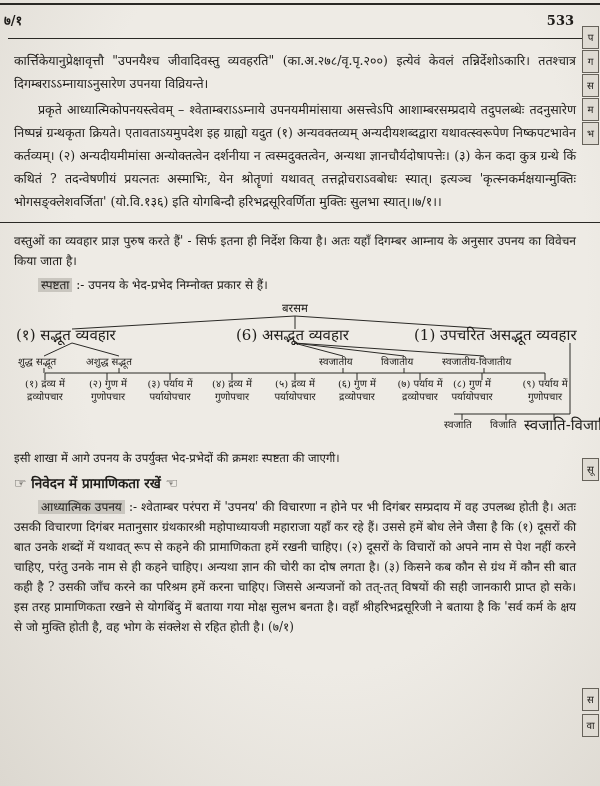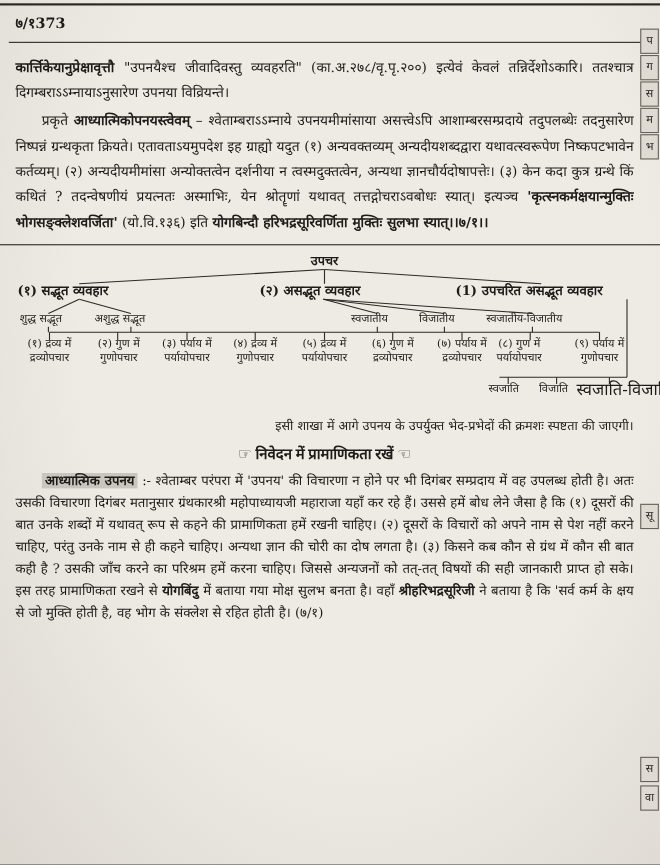--- a/index.html
+++ b/index.html
@@ -1,53 +1,53 @@
 <!DOCTYPE html>
 <html><head>
 <meta charset="utf-8">
 <style>
   html,body{margin:0;padding:0;background:#6f6c66;}
   .page{position:relative;width:600px;height:786px;margin:0 auto;overflow:hidden;
         background:radial-gradient(ellipse at 55% 35%, #eeebe5 55%, #dcd8d0 100%);
         font-family:"DejaVu Serif","Liberation Serif",serif;color:#1d1b18;}
   .top-rule{position:absolute;top:3px;left:0;width:100%;height:2px;background:#2a2925;}
-  .header{position:absolute;top:11px;left:14px;right:26px;display:flex;
+  .header{position:absolute;top:11px;left:4px;right:26px;display:flex;justify-content:space-between;
           align-items:baseline;font-weight:bold;font-size:13px;}
   .htitle{font-size:14.5px;letter-spacing:.5px;}
   .orn{font-size:11px;font-weight:normal;}
   .hrule{position:absolute;top:38px;left:8px;right:16px;height:1px;background:#2a2925;}
   .content{position:absolute;top:46px;left:14px;width:562px;}
   p{margin:0;}
   .s-para{font-size:12.5px;line-height:23px;text-align:justify;margin-top:3px;}
   .indent{text-indent:24px;}
   .divider{height:1px;background:#2a2925;margin:9px -24px 8px -14px;}
   .h-para{font-size:12px;line-height:20px;text-align:justify;}
   .hl{background:#c9c6bf;padding:0 3px;}
-  .b{font-weight:bold;}
+  .b{font-weight:normal;}
   .spashtata-line{margin-top:4px;}
   .diagram{position:relative;height:140px;margin-top:7px;font-size:10px;line-height:12.5px;}
   .dg{position:absolute;white-space:nowrap;}
-  .bold105{font-weight:bold;font-size:12px;}
+  .bold105{font-weight:normal;font-size:15px;}
   .leaf{position:absolute;width:62px;text-align:center;top:76px;}
   svg.lines{position:absolute;left:0;top:0;}
-  .caption{margin-top:8px;text-align:right;font-size:11.5px;}
-  .sec-head{margin:9px 0 5px;text-align:center;font-weight:bold;font-size:13.5px;font-family:Liberation Serif, serif;}
+  .caption{margin-top:8px;text-align:left;font-size:11.5px;}
+  .sec-head{margin:9px 0 5px;font-weight:bold;font-size:13.5px;}
   .hand{font-size:14px;font-weight:normal;}
   .tab{position:absolute;right:1px;width:15px;border:1px solid #66625a;background:#dfdbd3;
        font-size:10px;text-align:center;padding:4px 0;line-height:13px;}
 </style>
 </head>
 <body>
 
 <div class="page">
   <div class="top-rule"></div>
 
   <div class="header">
     <span>७/१</span>
-    <span>373</span>
+    <span>533</span>
   </div>
   <div class="hrule"></div>
 
   <div class="tab" style="top:26px">प</div>
   <div class="tab" style="top:50px">ग</div>
   <div class="tab" style="top:74px">स</div>
   <div class="tab" style="top:98px">म</div>
   <div class="tab" style="top:122px">भ</div>
   <div class="tab" style="top:458px">सू</div>
   <div class="tab" style="top:688px">स</div>
@@ -55,20 +55,24 @@
 
   <div class="content">
 
     <div>
       <p class="s-para"><span class="b">कार्त्तिकेयानुप्रेक्षावृत्तौ </span><span>"उपनयैश्च जीवादिवस्तु व्यवहरति" (का.अ.२७८/वृ.पृ.२००) इत्येवं केवलं तन्निर्देशोऽकारि। ततश्चात्र दिगम्बराऽऽम्नायाऽनुसारेण उपनया विव्रियन्ते।</span></p>
       <p class="s-para indent"><span>प्रकृते </span><span class="b">आध्यात्मिकोपनयस्त्वेवम्</span><span> – श्वेताम्बराऽऽम्नाये उपनयमीमांसाया असत्त्वेऽपि आशाम्बरसम्प्रदाये तदुपलब्धेः तदनुसारेण निष्पन्नं ग्रन्थकृता क्रियते। एतावताऽयमुपदेश इह ग्राह्यो यदुत (१) अन्यवक्तव्यम् अन्यदीयशब्दद्वारा यथावत्स्वरूपेण निष्कपटभावेन कर्तव्यम्। (२) अन्यदीयमीमांसा अन्योक्तत्वेन दर्शनीया न त्वस्मदुक्तत्वेन, अन्यथा ज्ञानचौर्यदोषापत्तेः। (३) केन कदा कुत्र ग्रन्थे किं कथितं ? तदन्वेषणीयं प्रयत्नतः अस्माभिः, येन श्रोतॄणां यथावत् तत्तद्गोचराऽवबोधः स्यात्। इत्यञ्च </span><span class="b">'कृत्स्नकर्मक्षयान्मुक्तिः भोगसङ्क्लेशवर्जिता'</span><span> (यो.वि.१३६) इति </span><span class="b">योगबिन्दौ हरिभद्रसूरिवर्णिता मुक्तिः सुलभा स्यात्।।७/१।।</span></p>
     </div>
 
     <div class="divider"></div>
 
+    <div>
+      <p class="h-para">वस्तुओं का व्यवहार प्राज्ञ पुरुष करते हैं' - सिर्फ इतना ही निर्देश किया है। अतः यहाँ दिगम्बर आम्नाय के अनुसार उपनय का विवेचन किया जाता है।</p>
+      <p class="h-para indent spashtata-line"><span class="hl b">स्पष्टता</span><span> :- उपनय के भेद-प्रभेद निम्नोक्त प्रकार से हैं।</span></p>
+    </div>
 
     <div class="diagram">
       <svg class="lines" width="562" height="140" viewBox="0 0 562 140">
         <g stroke="#2b2a27" stroke-width="1" fill="none">
           <line x1="281" y1="14" x2="58" y2="27"></line>
           <line x1="281" y1="14" x2="281" y2="27"></line>
           <line x1="281" y1="14" x2="478" y2="27"></line>
           <line x1="58" y1="41" x2="30" y2="54"></line>
           <line x1="58" y1="41" x2="105" y2="54"></line>
           <line x1="280" y1="41" x2="329" y2="54"></line>
@@ -90,24 +94,24 @@
           <line x1="468" y1="71" x2="468" y2="78"></line>
           <line x1="531" y1="71" x2="531" y2="78"></line>
           <line x1="556" y1="41" x2="556" y2="112"></line>
           <line x1="440" y1="112" x2="556" y2="112"></line>
           <line x1="448" y1="112" x2="448" y2="118"></line>
           <line x1="492" y1="112" x2="492" y2="118"></line>
           <line x1="540" y1="112" x2="540" y2="118"></line>
         </g>
       </svg>
 
-      <div class="dg b" style="left:255px;top:0;width:52px;text-align:center;font-size:11.5px">उपचर</div>
+      <div class="dg b" style="left:255px;top:0;width:52px;text-align:center;font-size:11.5px">बरसम</div>
 
       <div class="dg bold105" style="left:2px;top:27px">(१) सद्भूत व्यवहार</div>
-      <div class="dg bold105" style="left:222px;top:27px">(२) असद्भूत व्यवहार</div>
+      <div class="dg bold105" style="left:222px;top:27px">(6) असद्भूत व्यवहार</div>
       <div class="dg bold105" style="left:400px;top:27px">(1) उपचरित असद्भूत व्यवहार</div>
 
       <div class="dg" style="left:4px;top:54px">शुद्ध सद्भूत</div>
       <div class="dg" style="left:72px;top:54px">अशुद्ध सद्भूत</div>
       <div class="dg" style="left:305px;top:54px">स्वजातीय</div>
       <div class="dg" style="left:367px;top:54px">विजातीय</div>
       <div class="dg" style="left:428px;top:54px">स्वजातीय-विजातीय</div>
 
       <div class="leaf" style="left:0px">
           <div><span>(१)</span> <span>द्रव्य में</span></div>

